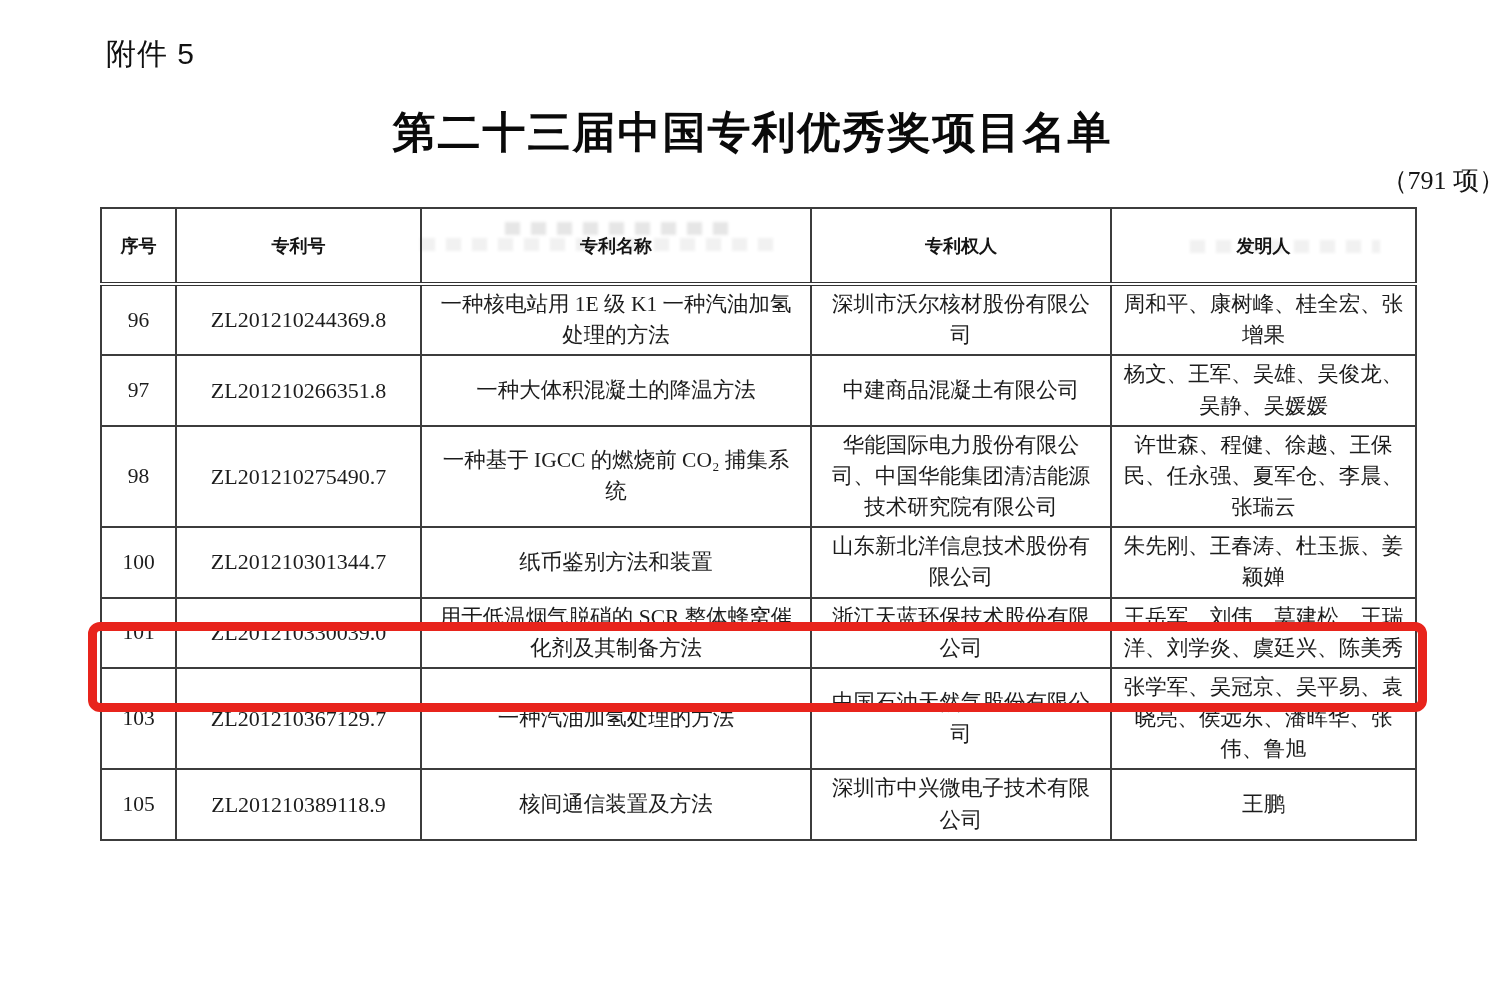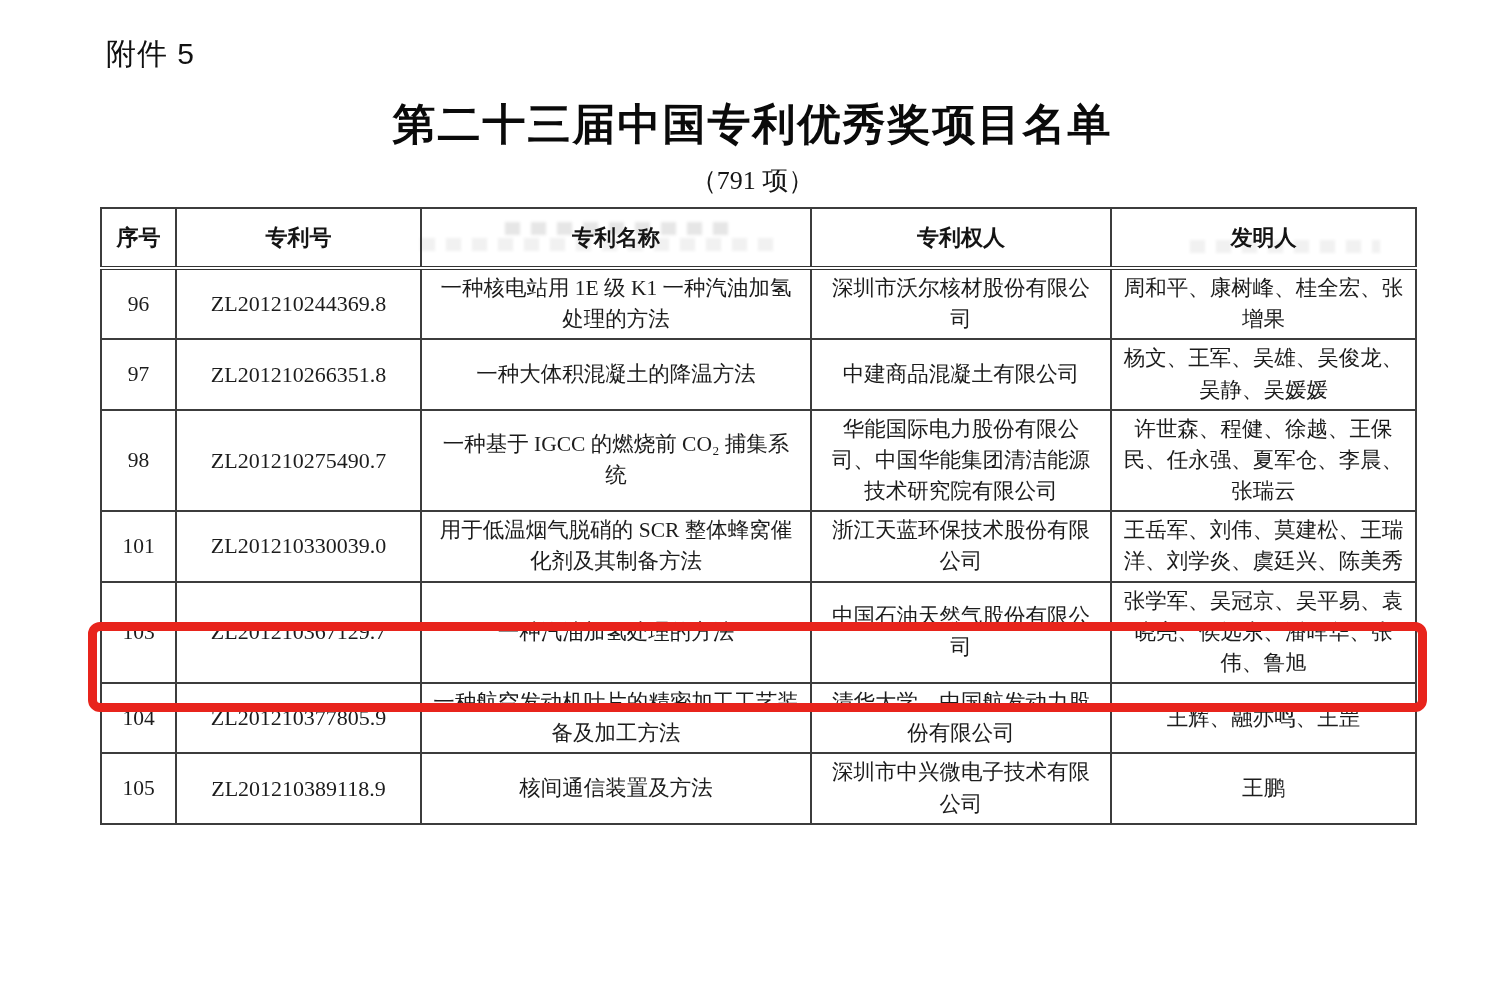--- a/index.html
+++ b/index.html
@@ -10,49 +10,49 @@
     overflow:hidden;
     color:#1e1e1e;
   }
   .attachment{
     position:absolute;left:106px;top:34px;
     font-family:"Liberation Sans","DejaVu Sans",sans-serif;
     font-weight:400;font-size:30px;color:#111;
     letter-spacing:1px;
   }
   .doc-title{
-    position:absolute;top:96px;left:0;width:100%;
+    position:absolute;top:104px;left:0;width:100%;
     text-align:center;
     font-family:"Liberation Serif","DejaVu Serif",serif;
     font-weight:bold;font-size:43px;color:#0a0a0a;
     letter-spacing:2px;
   }
   .doc-subtitle{
     position:absolute;top:163px;left:0;width:100%;
-    text-align:center;
+    text-align:right;
     font-family:"Liberation Serif","DejaVu Serif",serif;
     font-size:26px;color:#161616;
   }
   .table-wrap{
     position:absolute;left:100px;top:207px;width:1315px;
   }
   table{
     border-collapse:collapse;table-layout:fixed;
     width:1315px;
     border:2px solid #333;
   }
   col.c1{width:75px}
   col.c2{width:245px}
   col.c3{width:390px}
   col.c4{width:300px}
   col.c5{width:305px}
   th{
     font-family:"Liberation Sans","DejaVu Sans",sans-serif;
-    font-weight:600;font-size:22px;color:#141414;
-    height:33px;padding:12px 4px;
+    font-weight:600;font-size:18px;color:#141414;
+    height:33px;padding:20px 4px;
     border:2px solid #3c3c3c;
     border-bottom:4px double #333;
   }
   td{
     font-family:"Liberation Serif","DejaVu Serif",serif;
     font-size:21.5px;color:#1c1c1c;
     text-align:center;vertical-align:middle;
     padding:3px 10px;line-height:1.45;
     border:2px solid #3c3c3c;
   }
@@ -130,41 +130,41 @@
     <td class="c-inv">杨文、王军、吴雄、吴俊龙、吴静、吴媛媛</td>
   </tr>
         <tr>
     <td class="c-no">98</td>
     <td class="c-patent">ZL201210275490.7</td>
     <td class="c-name">一种基于 IGCC 的燃烧前 CO₂ 捕集系统</td>
     <td class="c-owner">华能国际电力股份有限公司、中国华能集团清洁能源技术研究院有限公司</td>
     <td class="c-inv">许世森、程健、徐越、王保民、任永强、夏军仓、李晨、张瑞云</td>
   </tr>
         <tr>
+    <td class="c-no">100</td>
+    <td class="c-patent">ZL201210301344.7</td>
+    <td class="c-name">纸币鉴别方法和装置</td>
+    <td class="c-owner">山东新北洋信息技术股份有限公司</td>
+    <td class="c-inv">朱先刚、王春涛、杜玉振、姜颖婵</td>
+  </tr>
+        <tr>
     <td class="c-no">101</td>
     <td class="c-patent">ZL201210330039.0</td>
     <td class="c-name">用于低温烟气脱硝的 SCR 整体蜂窝催化剂及其制备方法</td>
     <td class="c-owner">浙江天蓝环保技术股份有限公司</td>
     <td class="c-inv">王岳军、刘伟、莫建松、王瑞洋、刘学炎、虞廷兴、陈美秀</td>
   </tr>
         <tr>
     <td class="c-no">103</td>
     <td class="c-patent">ZL201210367129.7</td>
     <td class="c-name">一种汽油加氢处理的方法</td>
     <td class="c-owner">中国石油天然气股份有限公司</td>
     <td class="c-inv">张学军、吴冠京、吴平易、袁晓亮、侯远东、潘晖华、张伟、鲁旭</td>
   </tr>
         <tr>
-    <td class="c-no">104</td>
-    <td class="c-patent">ZL201210377805.9</td>
-    <td class="c-name">一种航空发动机叶片的精密加工工艺装备及加工方法</td>
-    <td class="c-owner">清华大学、中国航发动力股份有限公司</td>
-    <td class="c-inv">王辉、融亦鸣、王罡</td>
-  </tr>
-        <tr>
     <td class="c-no">105</td>
     <td class="c-patent">ZL201210389118.9</td>
     <td class="c-name">核间通信装置及方法</td>
     <td class="c-owner">深圳市中兴微电子技术有限公司</td>
     <td class="c-inv">王鹏</td>
   </tr>
       </tbody>
   </table>
   <div class="highlight-box" style="border-color: rgb(232, 36, 28); top: 414.891px; height: 90.3438px;"></div>
 </div>

